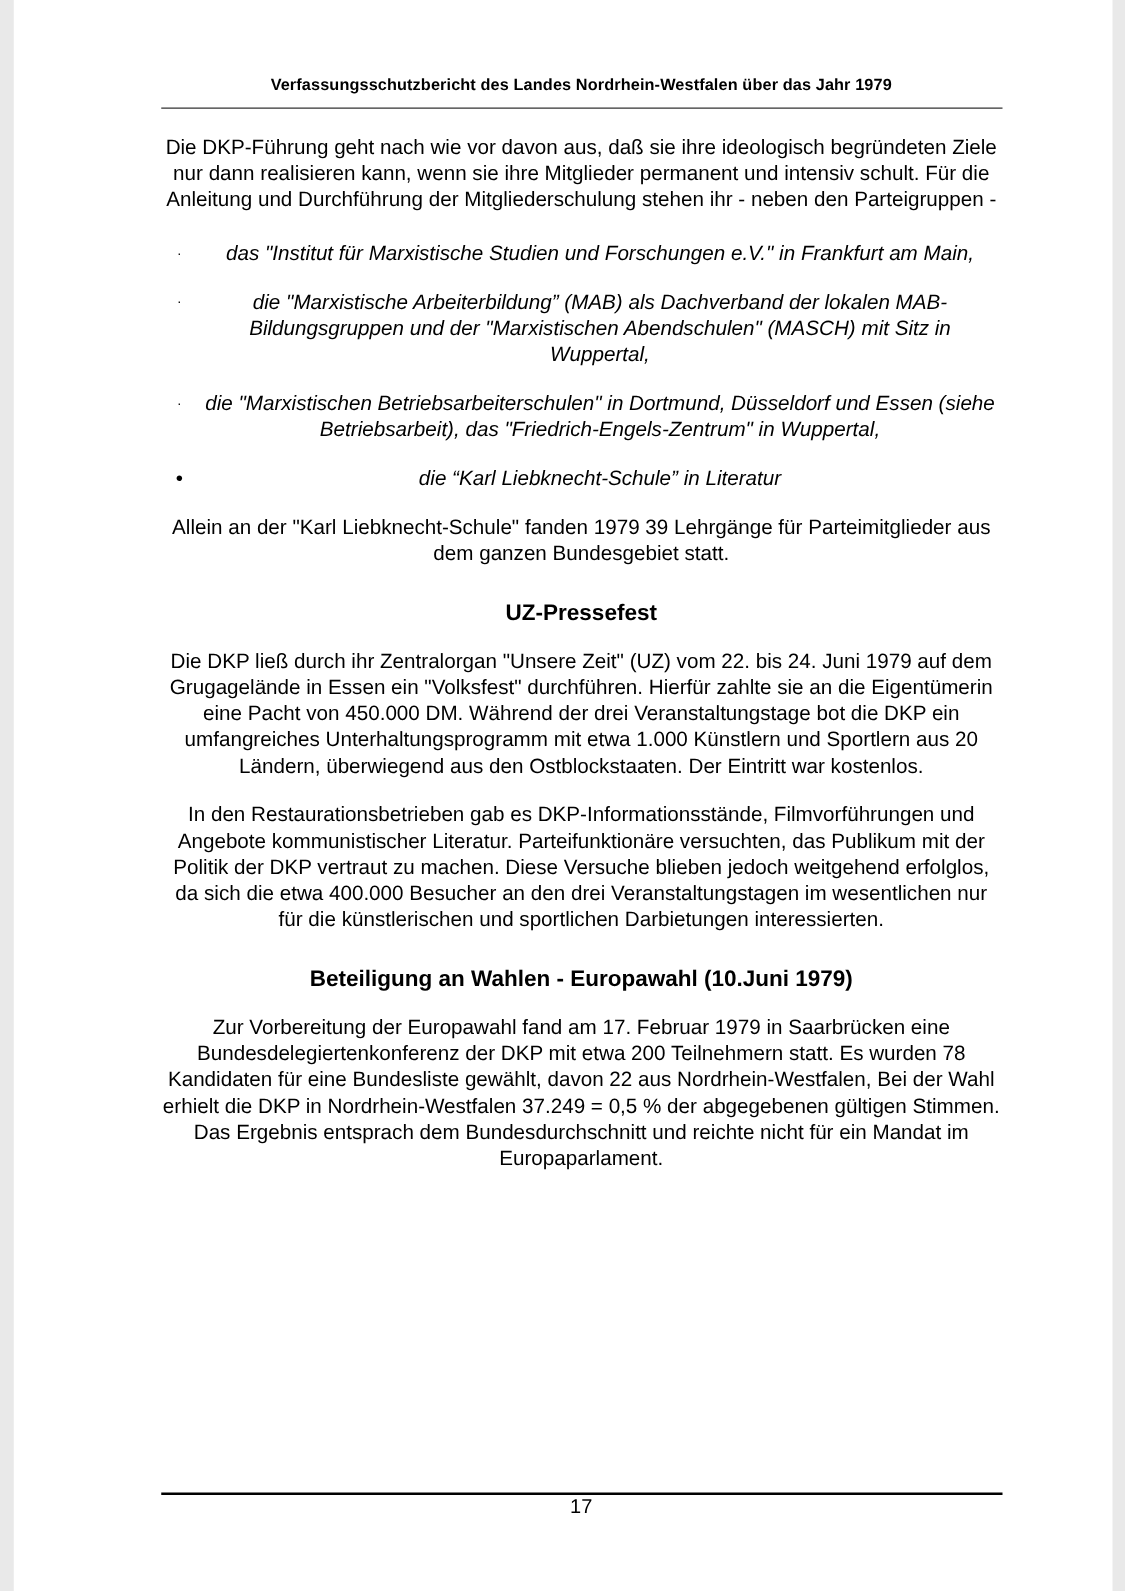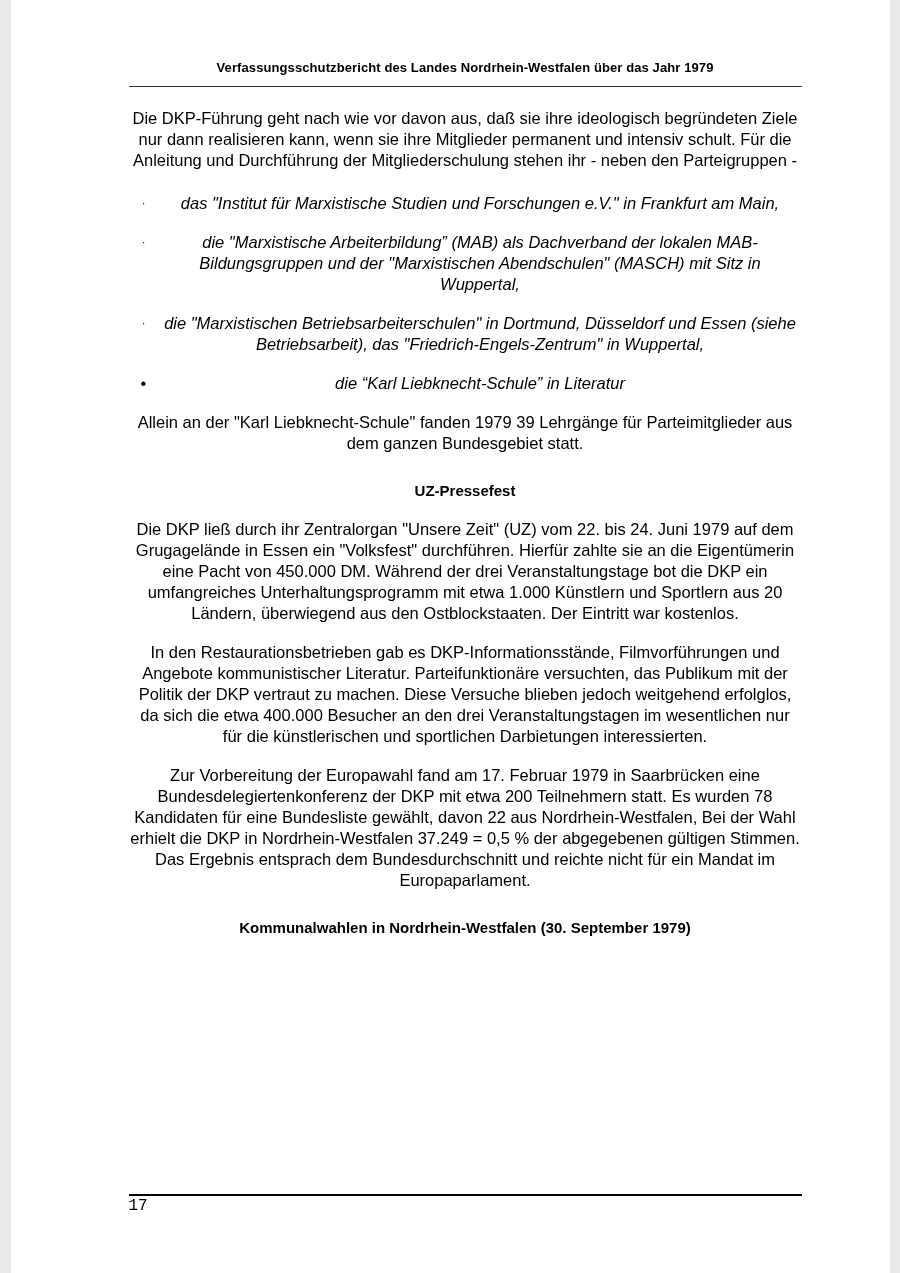--- a/index.html
+++ b/index.html
@@ -37,21 +37,21 @@
   .body-text {
     margin-top: 21px;
     font-size: 16.5px;
     line-height: 21px;
     text-align: center;
   }
 
   .para { margin-bottom: 18px; }
 
   .heading {
-    font-size: 15px;
+    font-size: 18px;
     font-weight: bold;
     margin: 26px 0 18px 0;
   }
 
   ul.bullets {
     list-style: none;
     margin: 22px 0 18px 0;
   }
   ul.bullets li {
     display: flex;
@@ -69,24 +69,23 @@
     position: absolute;
     left: 118px;
     width: 673px;
     bottom: 58px;
   }
   .footer-rule {
     border: none;
     border-top: 2px solid #000;
   }
   .page-number {
-    text-align: left;
+    text-align: center;
     font-size: 16px;
     margin-top: 1px;
-    font-family: Liberation Mono, monospace;
   }
 </style>
 </head>
 <body>
 
 <div class="page">
 
   <div class="content-col">
 
     <div class="doc-header">
@@ -119,24 +118,24 @@
 
 
       <p class="para">Allein an der "Karl Liebknecht-Schule" fanden 1979 39 Lehrgänge für Parteimitglieder aus dem ganzen Bundesgebiet statt.</p>
 
       <h2 class="heading">UZ-Pressefest</h2>
 
       <p class="para">Die DKP ließ durch ihr Zentralorgan "Unsere Zeit" (UZ) vom 22. bis 24. Juni 1979 auf dem Grugagelände in Essen ein "Volksfest" durchführen. Hierfür zahlte sie an die Eigentümerin eine Pacht von 450.000 DM. Während der drei Veranstaltungstage bot die DKP ein umfangreiches Unterhaltungsprogramm mit etwa 1.000 Künstlern und Sportlern aus 20 Ländern, überwiegend aus den Ostblockstaaten. Der Eintritt war kostenlos.</p>
 
       <p class="para">In den Restaurationsbetrieben gab es DKP-Informationsstände, Filmvorführungen und Angebote kommunistischer Literatur. Parteifunktionäre versuchten, das Publikum mit der Politik der DKP vertraut zu machen. Diese Versuche blieben jedoch weitgehend erfolglos, da sich die etwa 400.000 Besucher an den drei Veranstaltungstagen im wesentlichen nur für die künstlerischen und sportlichen Darbietungen interessierten.</p>
 
+      <h2 class="heading">Beteiligung an Wahlen - Europawahl (10.Juni 1979)</h2>
 
       <p class="para">Zur Vorbereitung der Europawahl fand am 17. Februar 1979 in Saarbrücken eine Bundesdelegiertenkonferenz der DKP mit etwa 200 Teilnehmern statt. Es wurden 78 Kandidaten für eine Bundesliste gewählt, davon 22 aus Nordrhein-Westfalen, Bei der Wahl erhielt die DKP in Nordrhein-Westfalen 37.249 = 0,5 % der abgegebenen gültigen Stimmen. Das Ergebnis entsprach dem Bundesdurchschnitt und reichte nicht für ein Mandat im Europaparlament.</p>
 
-      <h2 class="heading">Kommunalwahlen in Nordrhein-Westfalen (30. September 1979)</h2>
 
 
     </div>
   </div>
 
   <div class="doc-footer">
     <hr class="footer-rule">
     <div class="page-number">17</div>
   </div>
 

